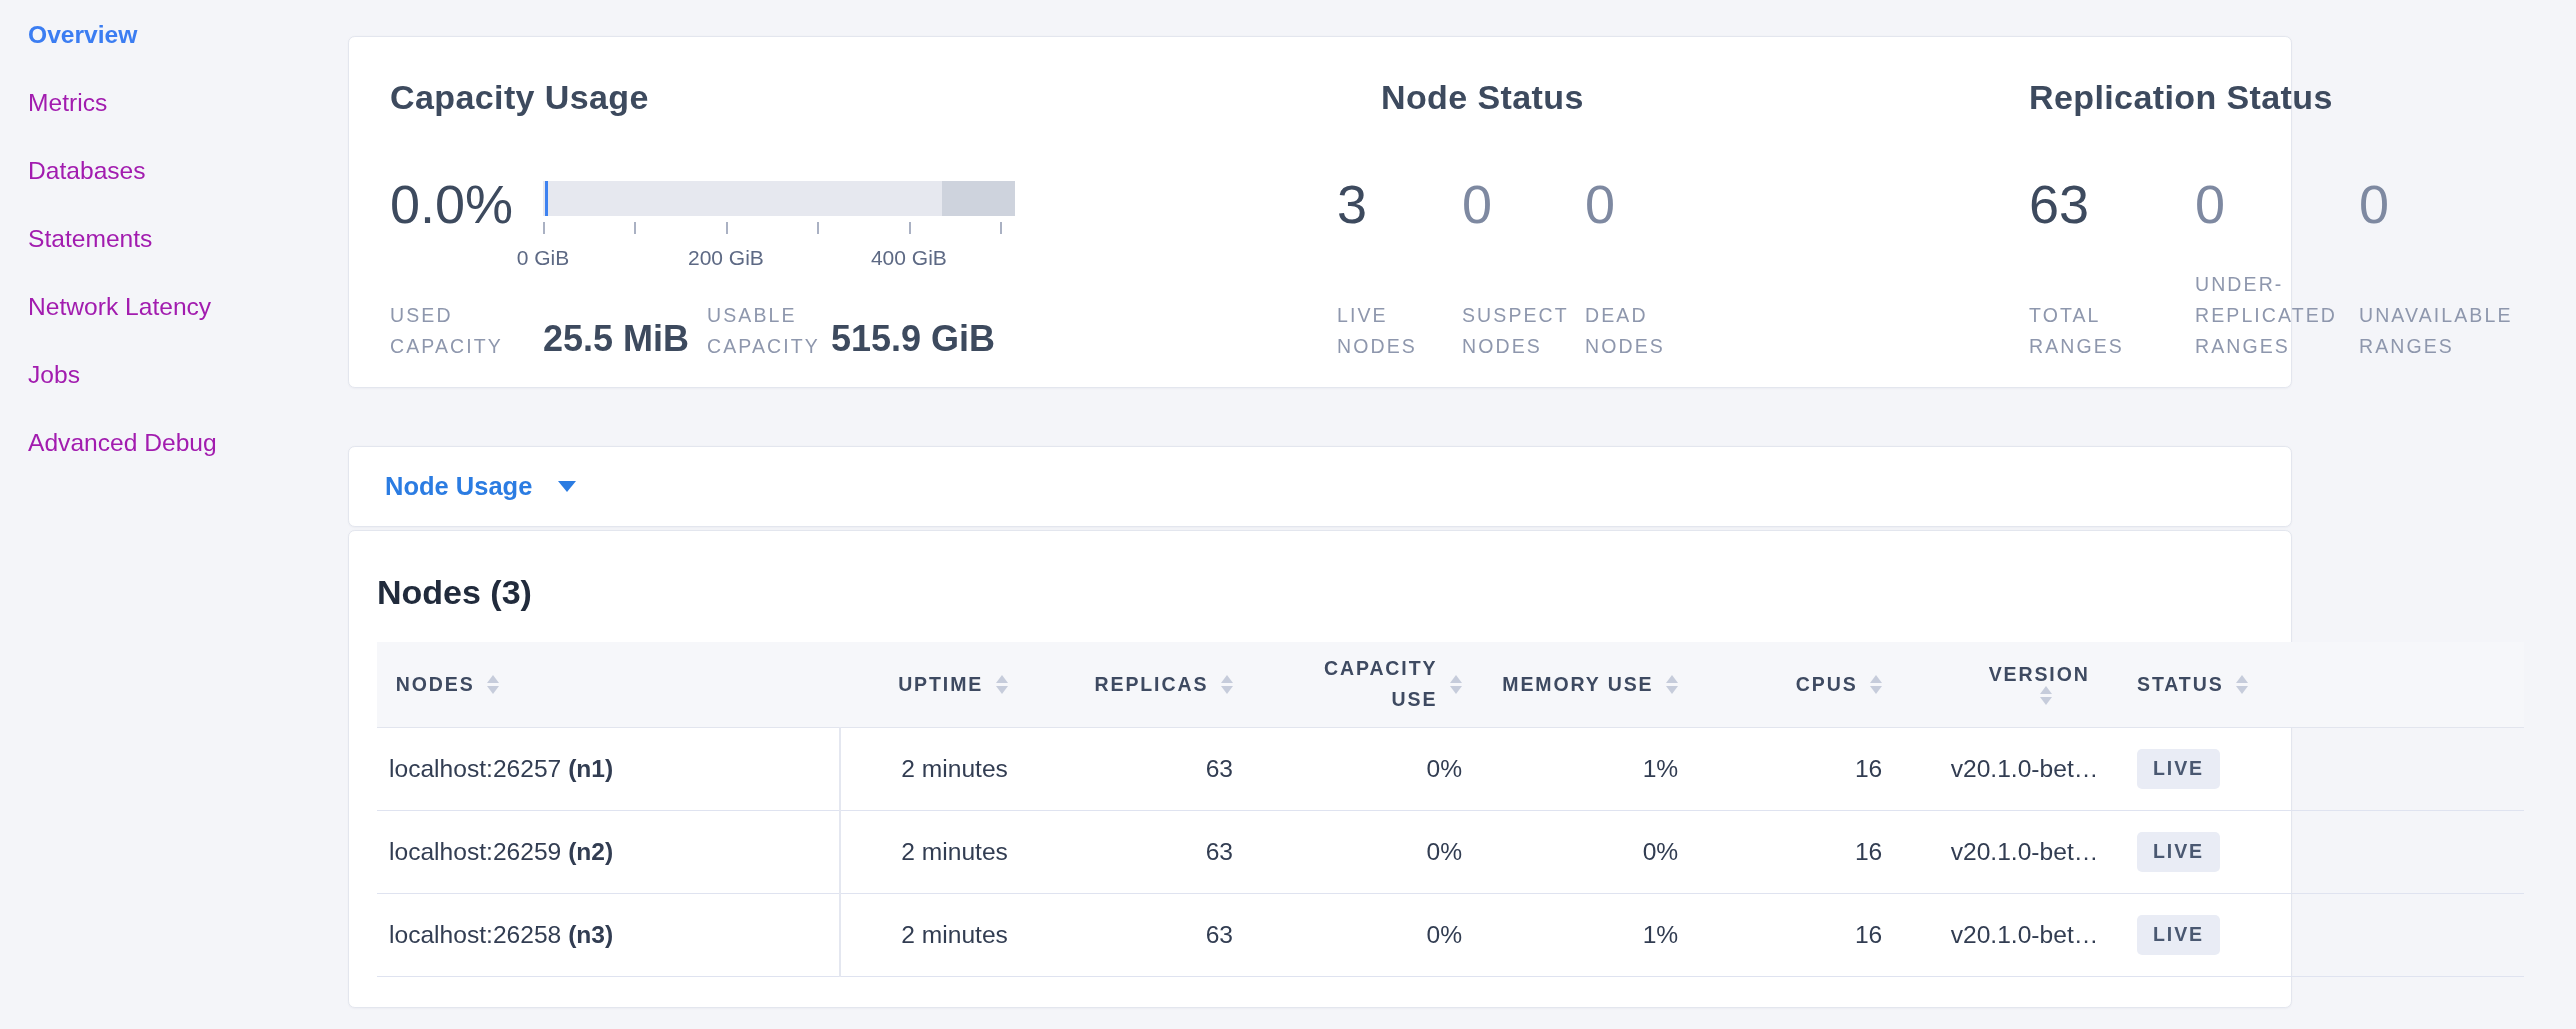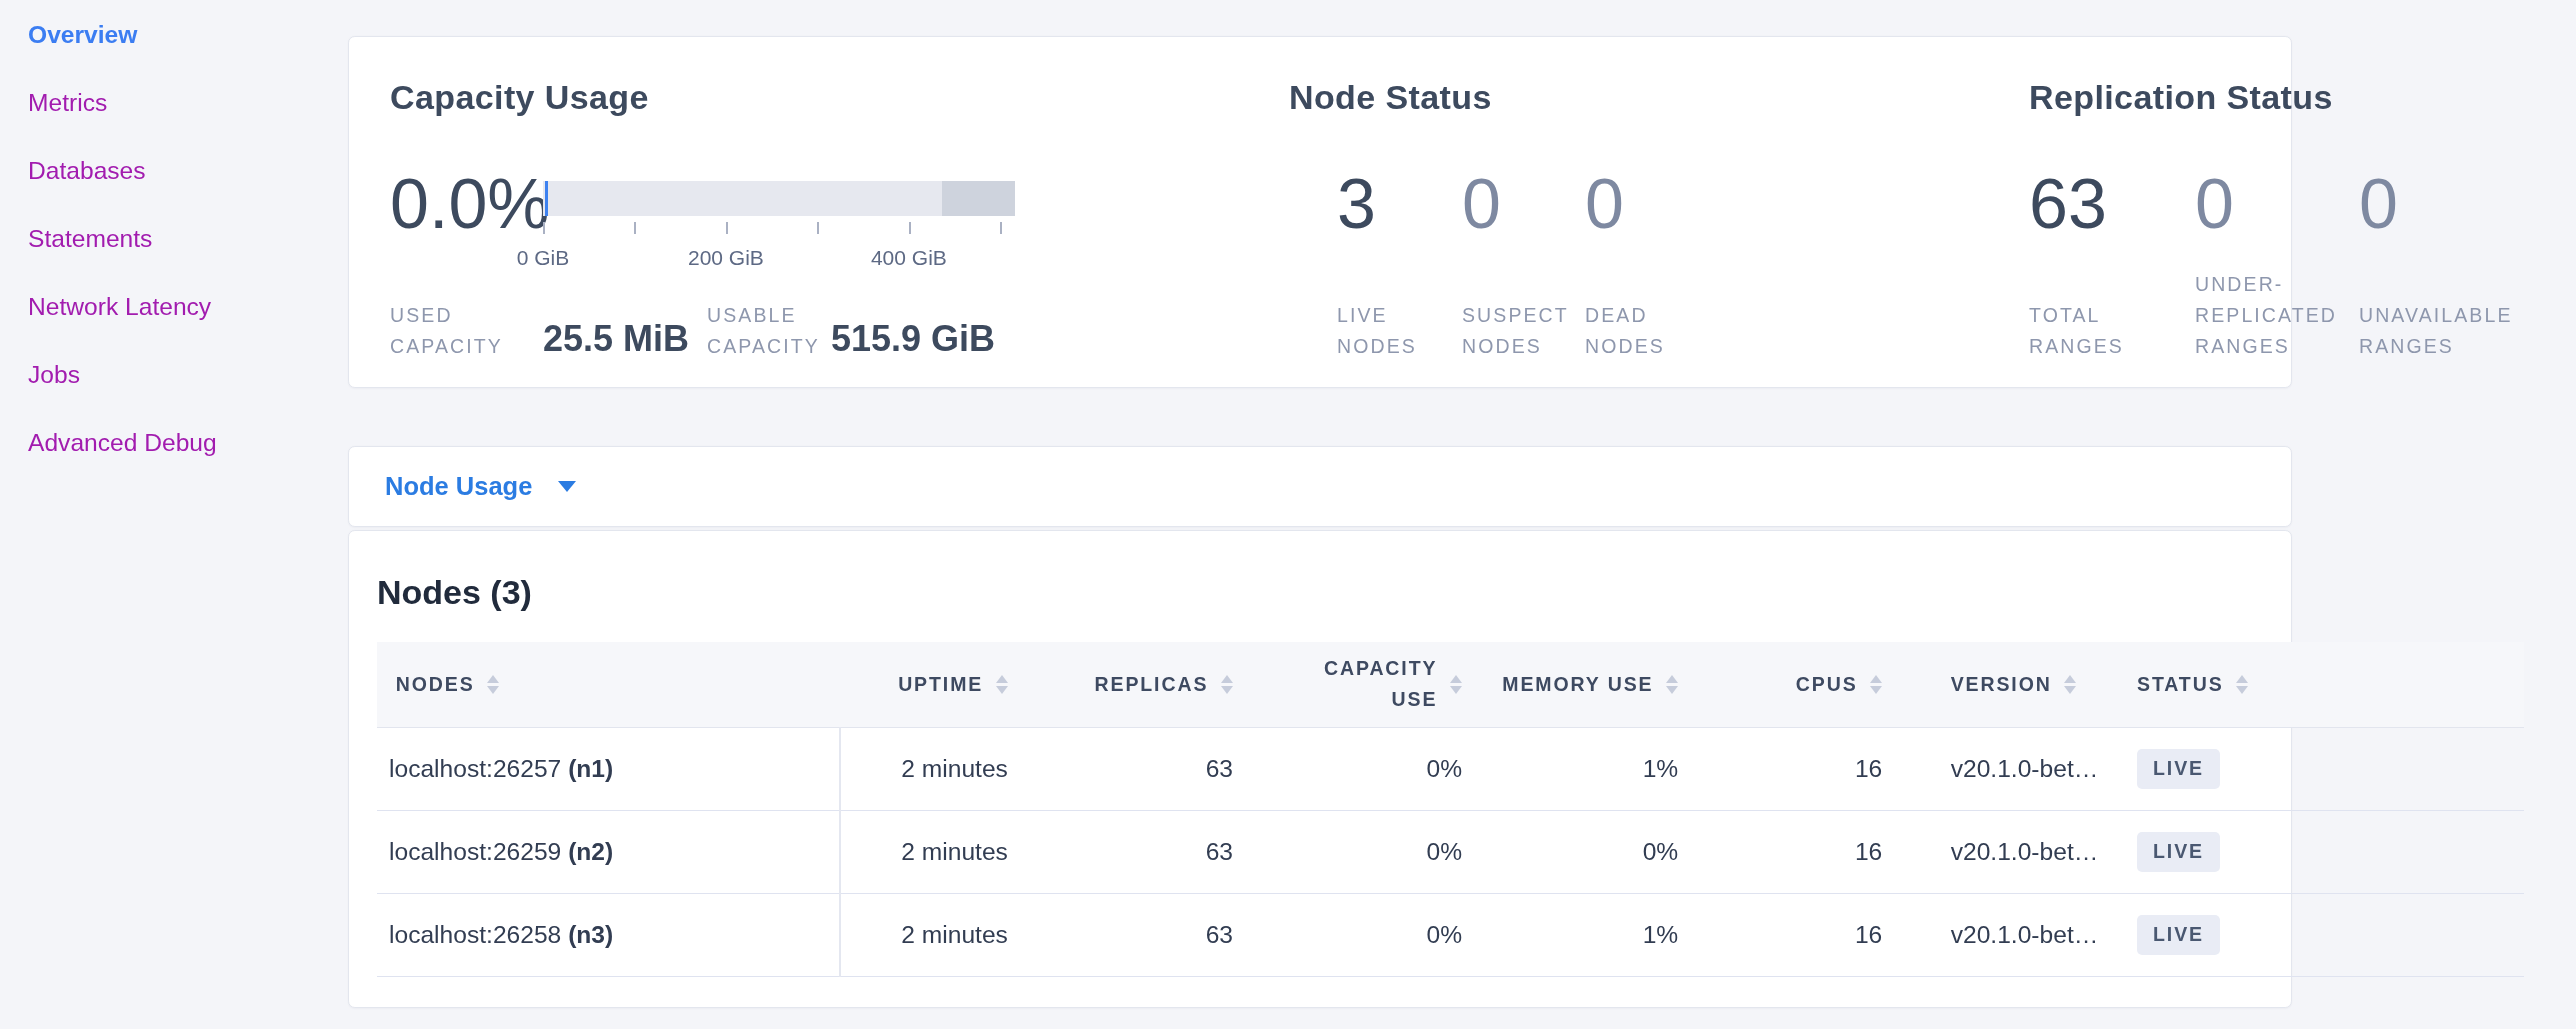--- a/index.html
+++ b/index.html
@@ -19,21 +19,21 @@
   .side-item.active{color:var(--accent-blue);font-weight:700;}
 
   
   .card{position:absolute;left:348px;width:1944px;background:#fff;border:0.8px solid var(--card-border);border-radius:6.8px;box-shadow:0 0.8px 1.7px rgba(40,50,80,.04);}
   .top-card{top:36px;height:352px;}
   .nodelist-card{top:446px;height:81px;}
   .nodes-card{top:530px;height:478px;}
 
   .sec-title{position:absolute;top:41px;font-size:34px;font-weight:600;color:var(--heading-dark);letter-spacing:0.4px;white-space:nowrap;}
 
-  .big-num{position:absolute;top:132px;font-size:70px;line-height:70px;font-weight:500;color:var(--heading-dark);white-space:nowrap;}
+  .big-num{position:absolute;top:132px;font-size:54px;line-height:70px;font-weight:500;color:var(--heading-dark);white-space:nowrap;}
   .big-num.muted{color:var(--number-muted);font-weight:400;}
 
   .stat-label{position:absolute;bottom:25.5px;font-size:19.5px;line-height:31px;letter-spacing:2.1px;color:var(--label-muted);font-weight:500;white-space:nowrap;}
   .stat-label span{display:block;}
 
   .stat-value{position:absolute;bottom:29px;font-size:36px;line-height:39px;font-weight:700;color:var(--heading-dark);white-space:nowrap;}
 
   
   .cap-percent{left:41px;}
   .gauge-bar{position:absolute;left:194px;top:144px;width:472px;height:35px;background:var(--gauge-track);}
@@ -51,21 +51,21 @@
 
   
   .nodes-title{position:absolute;left:28px;top:42px;font-size:34px;font-weight:600;color:#212b3c;}
   table.nodes{position:absolute;left:28px;top:111px;width:2147px;border-collapse:collapse;table-layout:fixed;}
   table.nodes th{height:85px;background:var(--table-header-bg);border-bottom:1.7px solid #e2e5ee;font-size:19.5px;font-weight:700;letter-spacing:1.9px;color:#3e4a61;cursor:pointer;}
   table.nodes td{height:83px;border-bottom:1.7px solid var(--row-divider);font-size:24.6px;color:var(--cell-text);}
   .th-inner{display:flex;align-items:center;}
   .th-right .th-inner{justify-content:flex-end;padding-right:20.4px;}
   .th-left .th-inner{justify-content:flex-start;}
   th.c-nodes .th-inner{padding-left:18.7px;}
-  th.c-version .th-inner,td.c-version{padding-left:48px;}
+  th.c-version .th-inner,td.c-version{padding-left:48px;flex-direction:column;}
   th.c-status .th-inner,td.c-status{padding-left:9.3px;}
   th.c-capuse .lblwrap{max-width:136px;text-align:right;line-height:31px;}
   td.num{text-align:right;padding-right:20.4px;}
   td.c-nodes{padding-left:12px;}
   td .nname{font-weight:700;}
   .sort{display:inline-flex;flex-direction:column;gap:3.4px;margin-left:12.7px;}
   .sort i{width:0;height:0;border-left:6.8px solid transparent;border-right:6.8px solid transparent;display:block;}
   .sort .up{border-bottom:8.5px solid #c6ccdb;}
   .sort .dn{border-top:8.5px solid #c6ccdb;}
   .badge{display:inline-block;background:var(--badge-bg);color:var(--badge-text);font-size:19.5px;font-weight:700;letter-spacing:1.9px;padding:8.5px 16px;border-radius:5.1px;}
@@ -111,21 +111,21 @@
     <span>USED</span>
     <span>CAPACITY</span>
   </div>
   <div class="stat-value" style="left:194px">25.5 MiB</div>
   <div class="stat-label" style="left:358px">
     <span>USABLE</span>
     <span>CAPACITY</span>
   </div>
   <div class="stat-value" style="left:482px">515.9 GiB</div>
 
-  <h2 class="sec-title" style="left:940px">Node Status</h2>
+  <h2 class="sec-title" style="left:1032px">Node Status</h2>
   <div class="big-num" style="left:988px">3</div>
   <div class="big-num muted" style="left:1113px">0</div>
   <div class="big-num muted" style="left:1236px">0</div>
   <div class="stat-label" style="left:988px">
     <span>LIVE</span>
     <span>NODES</span>
   </div>
   <div class="stat-label" style="left:1113px">
     <span>SUSPECT</span>
     <span>NODES</span>

